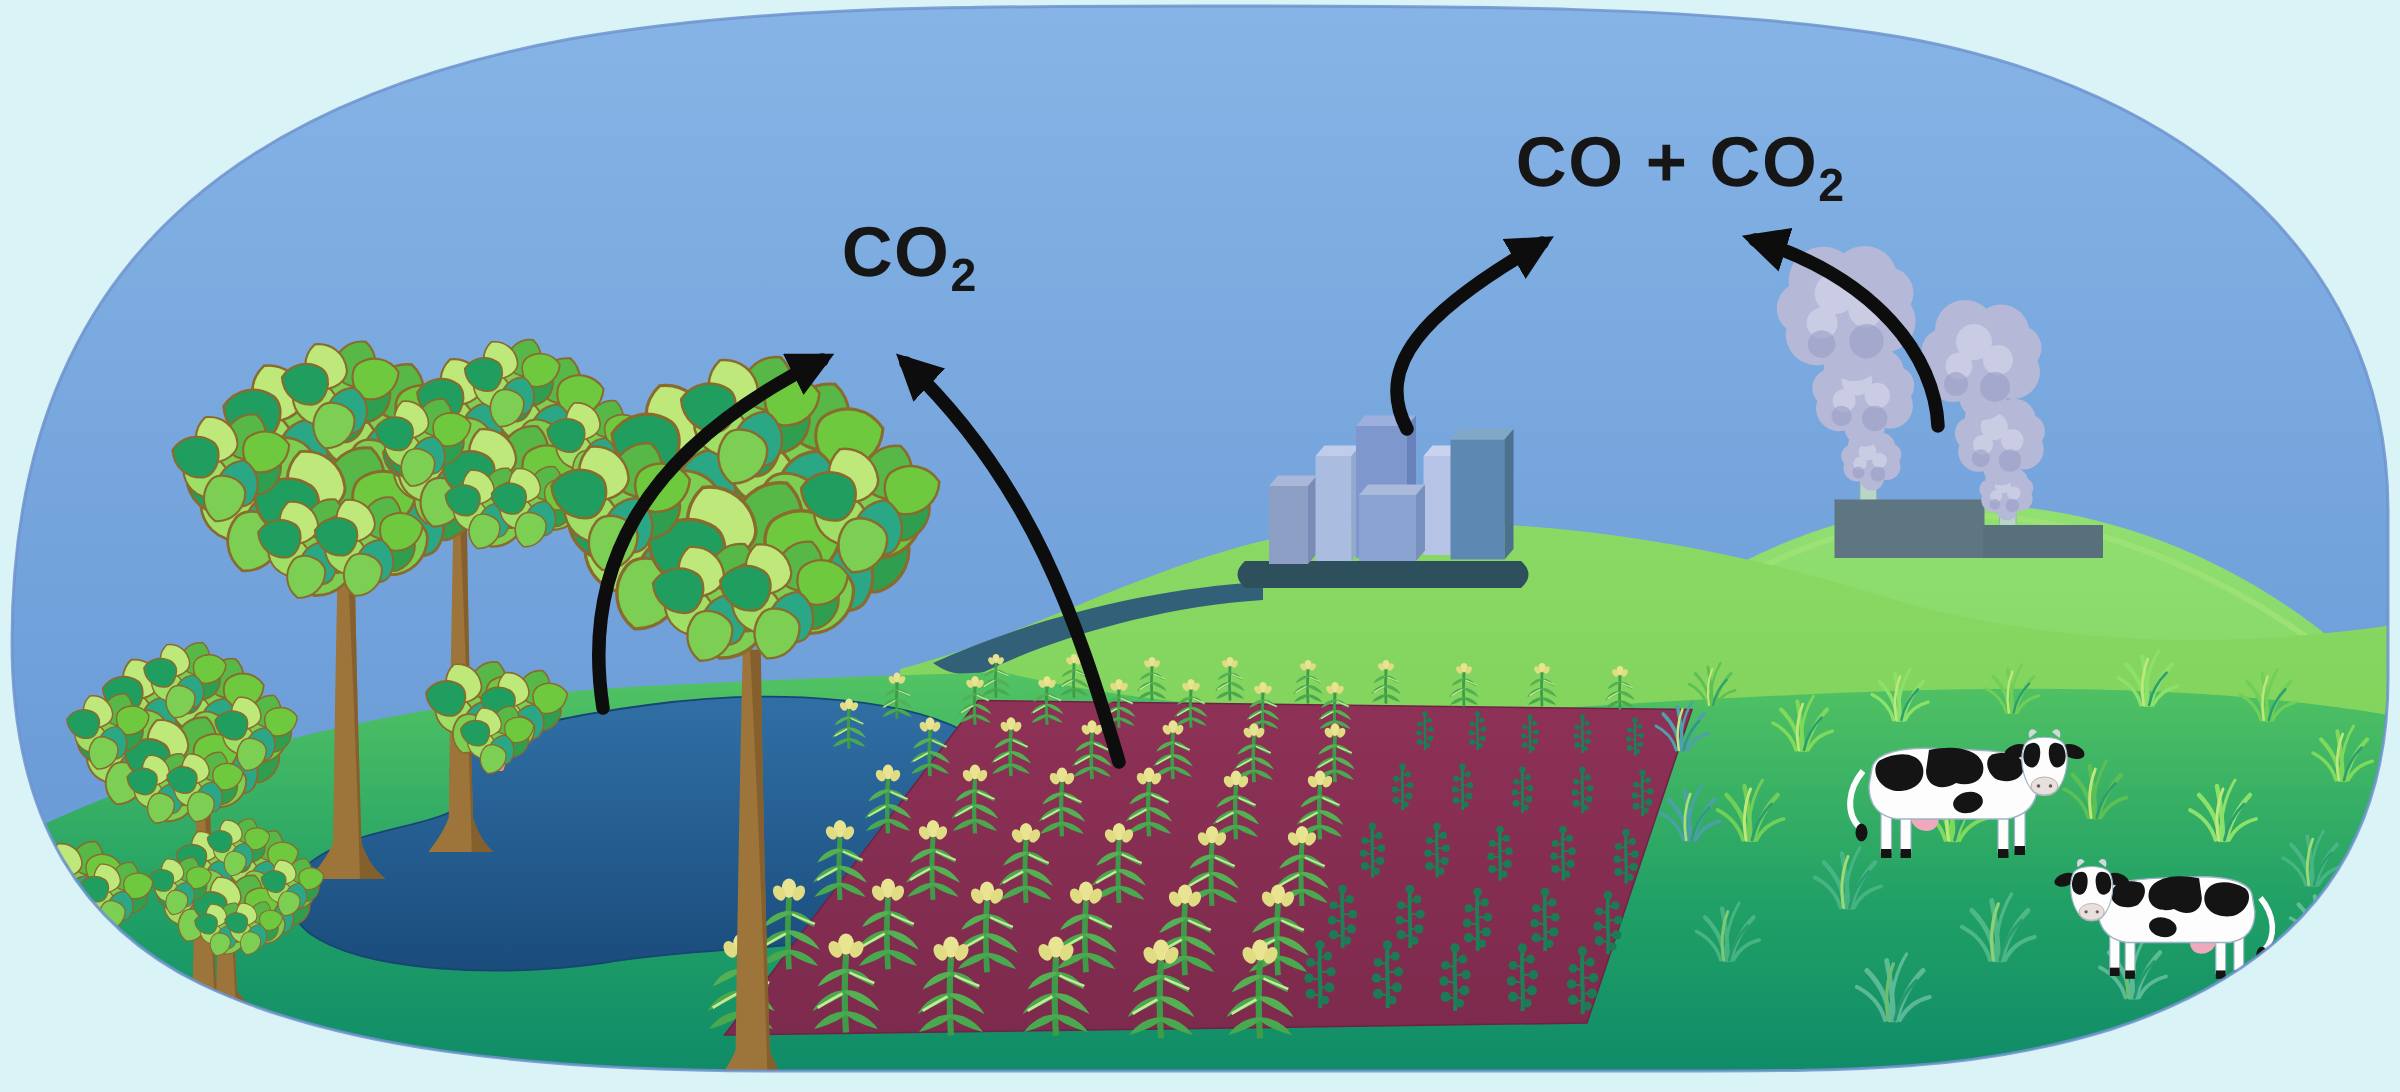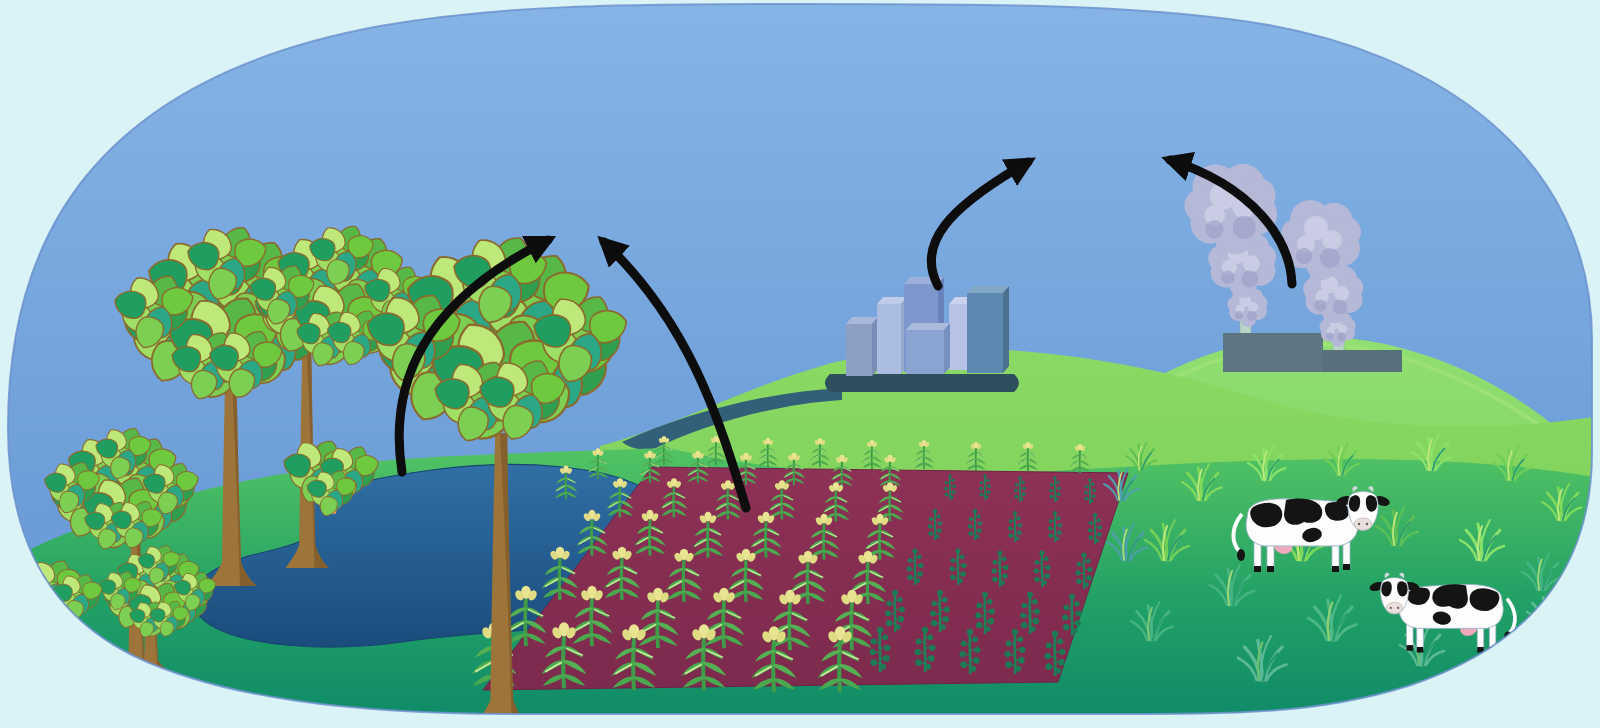--- a/index.html
+++ b/index.html
@@ -395,13 +395,19 @@
   <g fill="none" stroke="#0d0d0d" stroke-width="9" stroke-linecap="round">
     <path d="M402,472 C388,382 424,302 548,240" marker-end="url(#ah)"></path>
     <path d="M746,508 C718,414 688,322 604,242" marker-end="url(#ah)"></path>
     <path d="M938,286 C916,244 948,208 1028,162" marker-end="url(#ah)"></path>
     <path d="M1292,284 C1290,238 1252,186 1170,160" marker-end="url(#ah)"></path>
   </g>
 
   <path d="M8,428 C8,236 96,78 380,26 C500,5 620,4 800,4 C980,4 1130,4 1250,22 C1440,50 1592,160 1592,340 L1592,452 C1592,575 1524,648 1408,686 C1315,715 1230,714 1100,714 L520,714 C350,714 222,698 134,656 C56,618 8,548 8,428 Z" fill="none" stroke="#6e93cf" stroke-width="2" opacity="0.85"></path>
 </svg>
 
+<div class="label co2">
+  <span class="main">CO</span><span class="sub">2</span>
 </div>
+<div class="label coco2">
+  <span class="main">CO + CO</span><span class="sub">2</span>
+</div>
+</div>
 
 </body></html>

